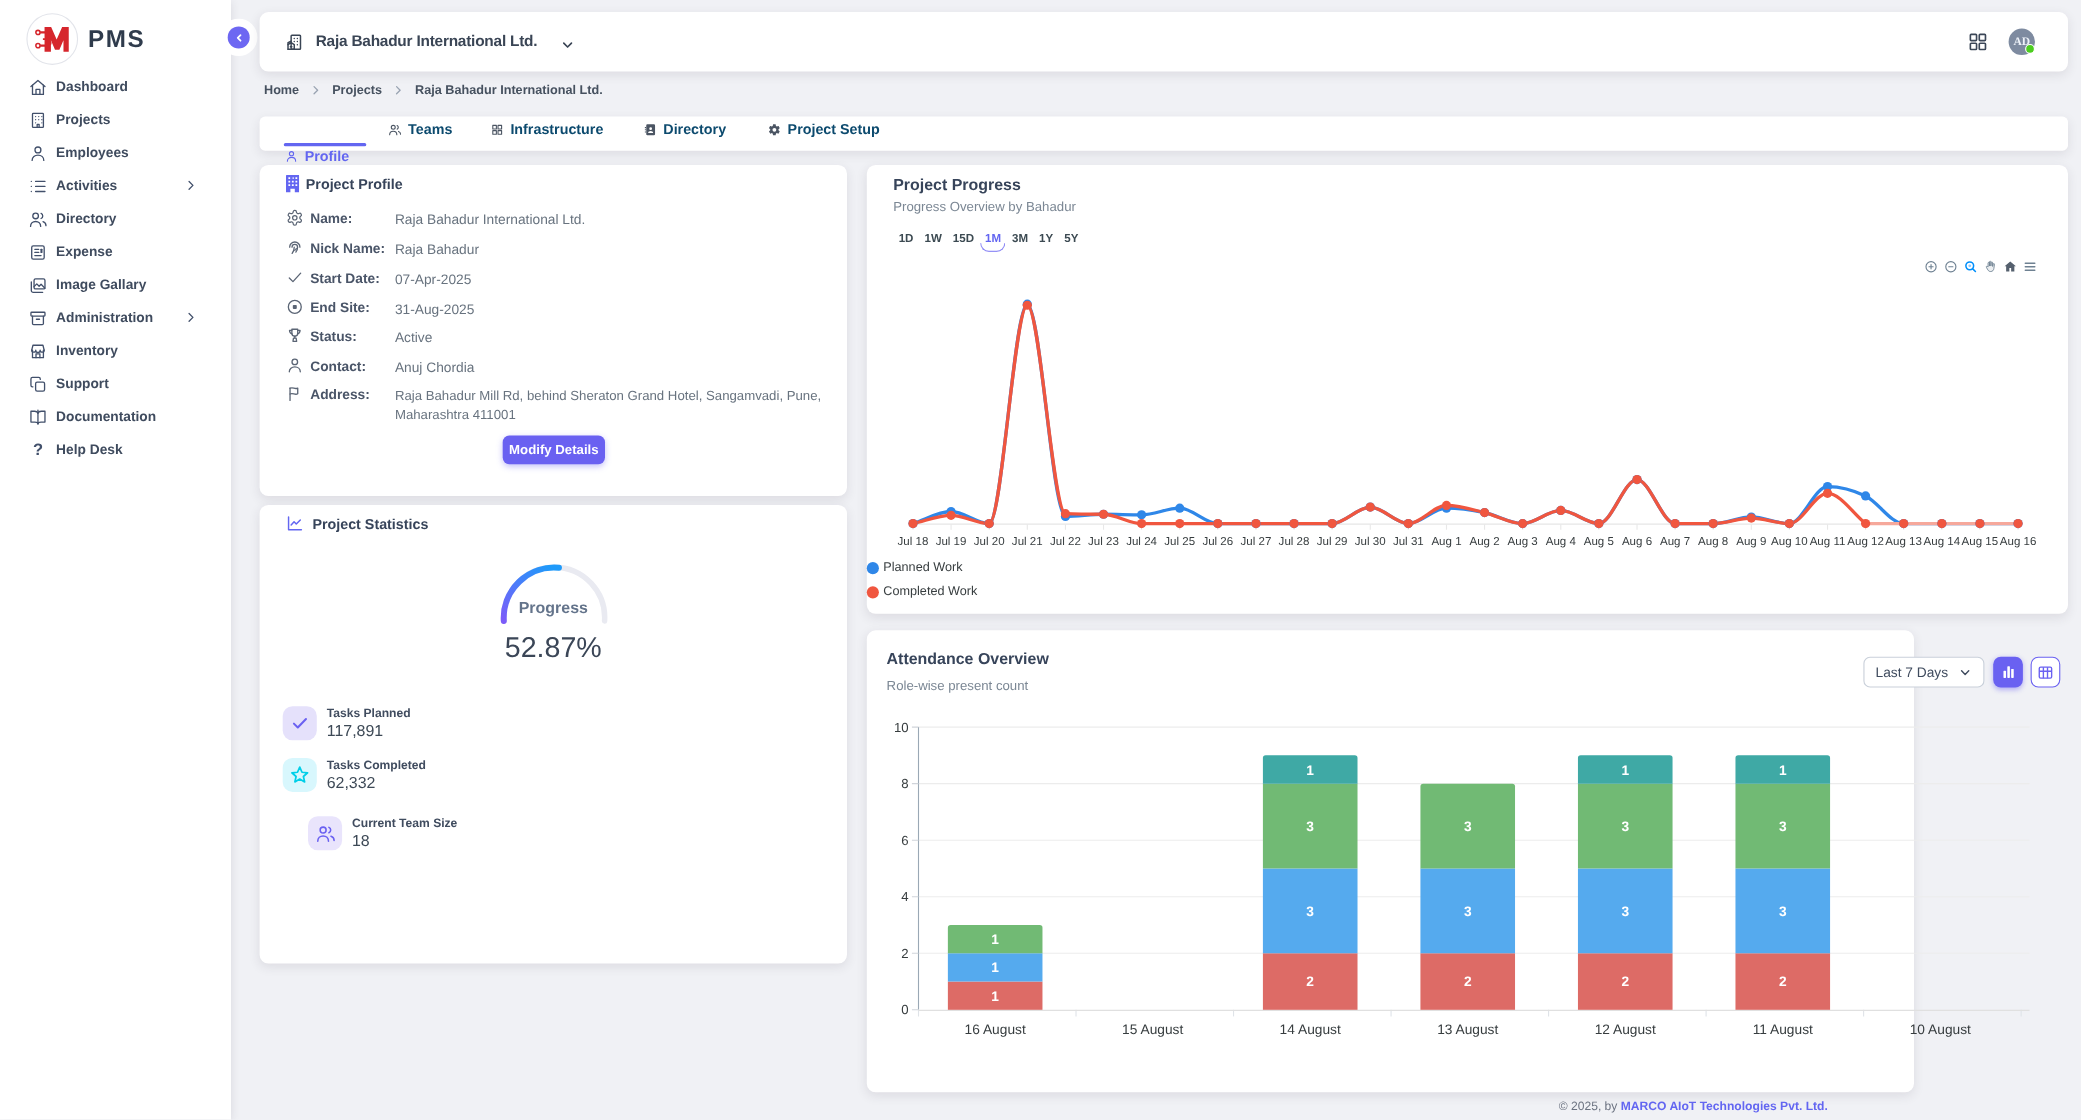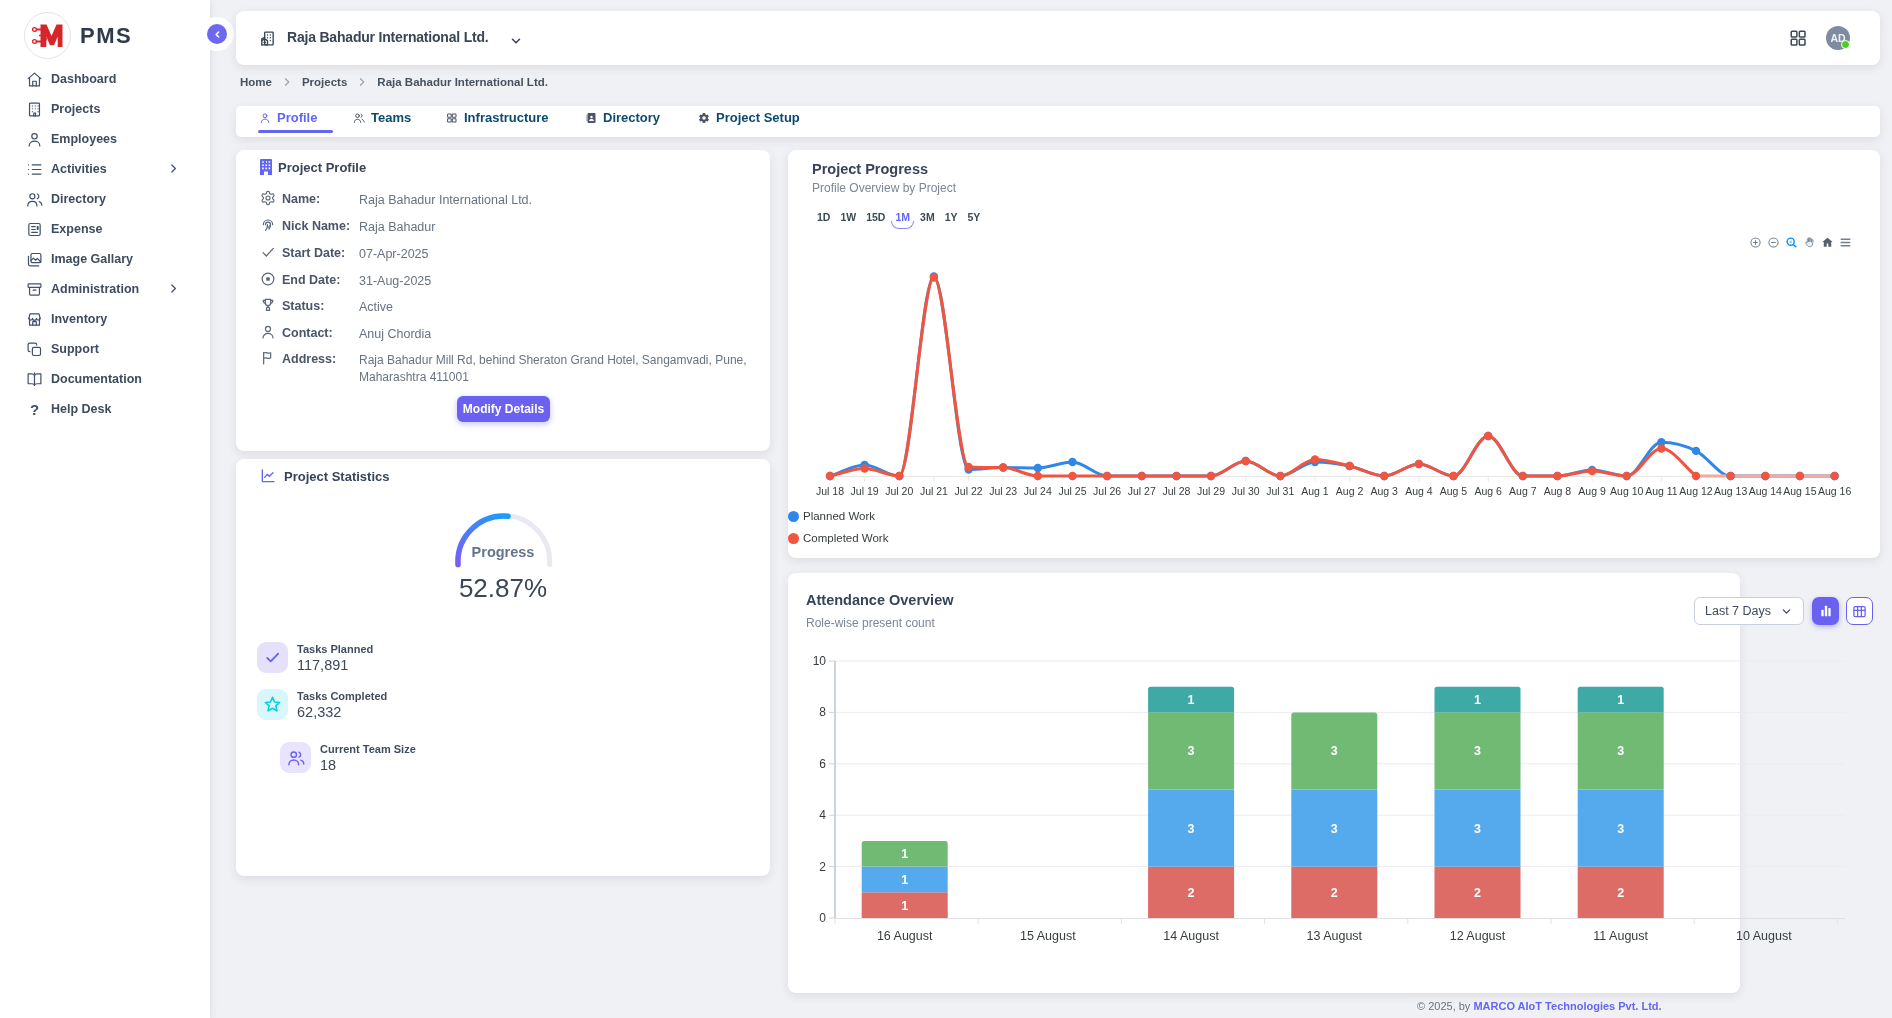--- a/index.html
+++ b/index.html
@@ -16,21 +16,21 @@
 .menu { position:absolute; left:0; top:64px; width:210px; }
 .mi { height:30px; display:flex; align-items:center; padding-left:26px; color:#3f4b5e; font-size:12.5px; font-weight:bold; position:relative; }
 .mi svg { margin-right:8px; flex:none; }
 .mi .chev { position:absolute; right:22px; top:8px; }
 
 #hdr { left:236px; top:11px; width:1644px; height:54px; }
 #hdr-title { position:absolute; left:51px; top:18px; font-size:14px; font-weight:bold; color:#3a4555; letter-spacing:-0.2px; }
 #crumbs { position:absolute; left:240px; top:74px; font-size:11.5px; font-weight:bold; color:#46515f; display:flex; align-items:center; height:16px; }
 #tabs { left:236px; top:106px; width:1644px; height:31px; border-radius:5px; }
 .tab { position:absolute; top:0; height:31px; display:flex; align-items:center; gap:6px; font-size:13px; font-weight:bold; color:#0c4a6e; padding-bottom:8px; }
-.tab.active { color:#6366f1; }
+.tab.active { color:#6366f1;margin-top:24px; }
 #tab-underline { position:absolute; left:22px; bottom:4px; width:75px; height:3px; border-radius:2px; background:#6366f1; }
 
 #pcard { left:236px; top:150px; width:534px; height:301px; }
 .cardtitle { position:absolute; left:24px; top:9px; display:flex; align-items:center; gap:6px; font-size:13px; font-weight:bold; color:#37445a; }
 .frow { position:absolute; left:24px; display:flex; align-items:flex-start; }
 .frow .fic { width:17px; margin-right:5px; }
 .frow .flab { width:77px; font-size:12.5px; color:#4a5568; font-weight:bold; padding-top:2px; }
 .frow .fval { width:400px; font-size:12.5px; color:#68737f; padding-top:2px; line-height:17px; }
 #modify { position:absolute; left:221px; top:246px; width:93px; height:26px; background:#6a61f1; color:#fff; font-size:12px; font-weight:bold; border-radius:6px; display:flex; align-items:center; justify-content:center; box-shadow:0 2px 6px rgba(106,97,241,.4); }
 
@@ -156,21 +156,21 @@
 <div id="hdr-title">Raja Bahadur International Ltd.</div>
 <svg style="position:absolute;left:273px;top:23px;" width="14" height="14" viewBox="0 0 24 24" fill="none" stroke="#3a4555" stroke-width="2.6" stroke-linecap="round" stroke-linejoin="round">
       <path d="m6 9 6 6 6-6"></path>
     </svg>
 <svg style="position:absolute;left:1553px;top:18px;" width="18" height="18" viewBox="0 0 24 24" fill="none" stroke="#3c4758" stroke-width="2">
       <rect x="3" y="3" width="7.5" height="7.5" rx="1"></rect>
       <rect x="13.8" y="3" width="7.5" height="7.5" rx="1"></rect>
       <rect x="3" y="13.8" width="7.5" height="7.5" rx="1"></rect>
       <rect x="13.8" y="13.8" width="7.5" height="7.5" rx="1"></rect>
     </svg>
-<div style="position:absolute;left:1590px;top:15px;width:24px;height:24px;border-radius:50%;background:#7e8ba0;color:#eef2f8;font-size:10.5px;font-weight:bold;display:flex;align-items:center;justify-content:center;">AD</div>
+<div style="position:absolute;left:1590px;top:15px;width:24px;height:24px;border-radius:50%;background:#7e8ba0;color:#eef2f8;font-size:10.5px;font-weight:bold;display:flex;align-items:center;justify-content:center;font-family:Liberation Serif, serif;">AD</div>
 <div style="position:absolute;left:1605px;top:29px;width:9px;height:9px;border-radius:50%;background:#4ccd1f;border:1.5px solid #fff;"></div>
 </div>
 <div id="crumbs">
     <span>Home</span>
     <svg width="12" height="12" viewBox="0 0 24 24" fill="none" stroke="#9aa4b2" stroke-width="2.4" stroke-linecap="round" stroke-linejoin="round" style="margin:0 9px;">
       <path d="m9 5.5 6.5 6.5L9 18.5"></path>
     </svg>
     <span>Projects</span>
     <svg width="12" height="12" viewBox="0 0 24 24" fill="none" stroke="#9aa4b2" stroke-width="2.4" stroke-linecap="round" stroke-linejoin="round" style="margin:0 9px;">
       <path d="m9 5.5 6.5 6.5L9 18.5"></path>
@@ -240,21 +240,21 @@
         <div class="flab">Start Date:</div>
         <div class="fval">07-Apr-2025</div>
       </div>
 <div class="frow" style="top:121px;">
         <div class="fic">
           <svg width="16" height="16" viewBox="0 0 24 24" fill="none" stroke="#5b6575" stroke-width="1.8" stroke-linecap="round" stroke-linejoin="round">
             <circle cx="12" cy="12" r="8.8"></circle>
             <rect x="9.3" y="9.3" width="5.4" height="5.4" rx="1.2" fill="#5b6575" stroke="none"></rect>
           </svg>
         </div>
-        <div class="flab">End Date:</div>
+        <div class="flab">End Site:</div>
         <div class="fval">31-Aug-2025</div>
       </div>
 <div class="frow" style="top:147px;">
         <div class="fic">
           <svg width="16" height="16" viewBox="0 0 24 24" fill="none" stroke="#5b6575" stroke-width="1.8" stroke-linecap="round" stroke-linejoin="round">
             <path d="M8 3.5h8V9a4 4 0 0 1-8 0z"></path>
             <path d="M8 5H4.8c0 2.8 1.4 4.4 3.4 4.7M16 5h3.2c0 2.8-1.4 4.4-3.4 4.7"></path>
             <path d="M12 13v2.5"></path>
             <path d="M10.2 15.5h3.6l.7 4.5H9.5z"></path>
           </svg>
@@ -340,21 +340,21 @@
         <div>
           <div class="slab">Current Team Size</div>
           <div class="sval">18</div>
         </div>
       </div>
 </div>
 </div>
 
 <div class="card" id="gcard">
   <div class="h1">Project Progress</div>
-  <div class="h2">Profile Overview by Project</div>
+  <div class="h2">Progress Overview by Bahadur</div>
   <div class="ranges">
     <div class="rbtn">1D</div>
       <div class="rbtn">1W</div>
       <div class="rbtn">15D</div>
       <div class="rbtn on">1M</div>
       <div class="rbtn">3M</div>
       <div class="rbtn">1Y</div>
       <div class="rbtn">5Y</div>
   </div>
   <div id="gtoolbar" style="position:absolute;right:28px;top:86px;">

